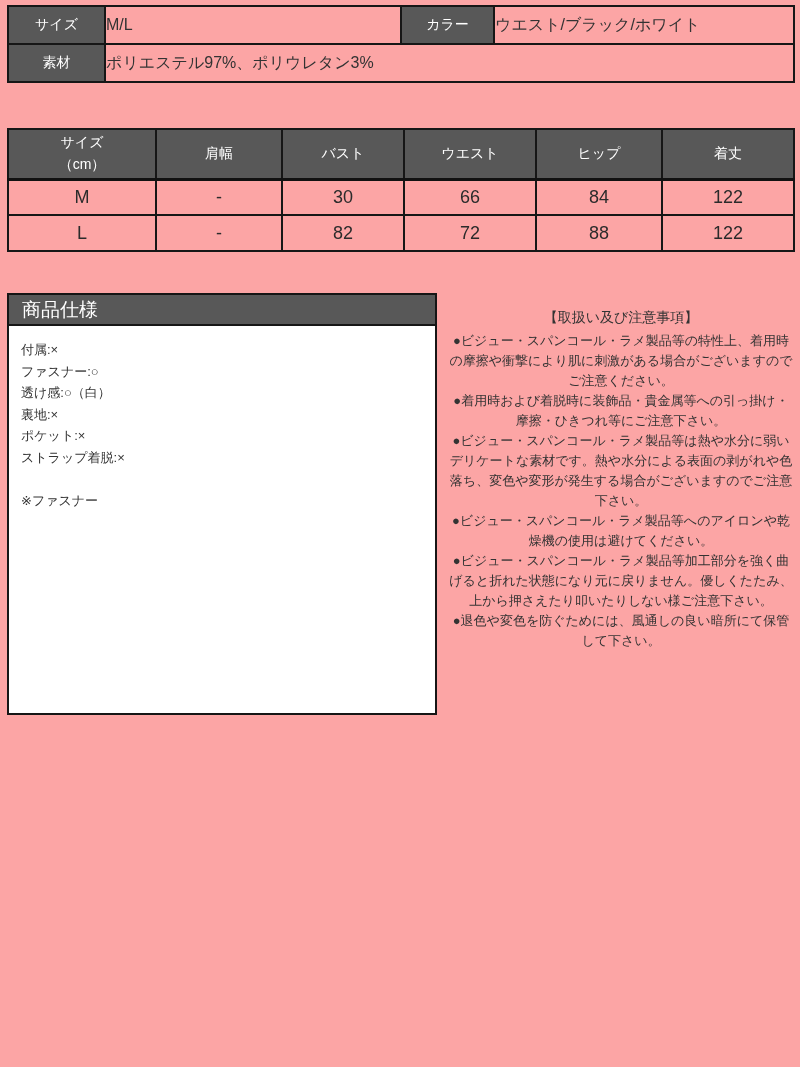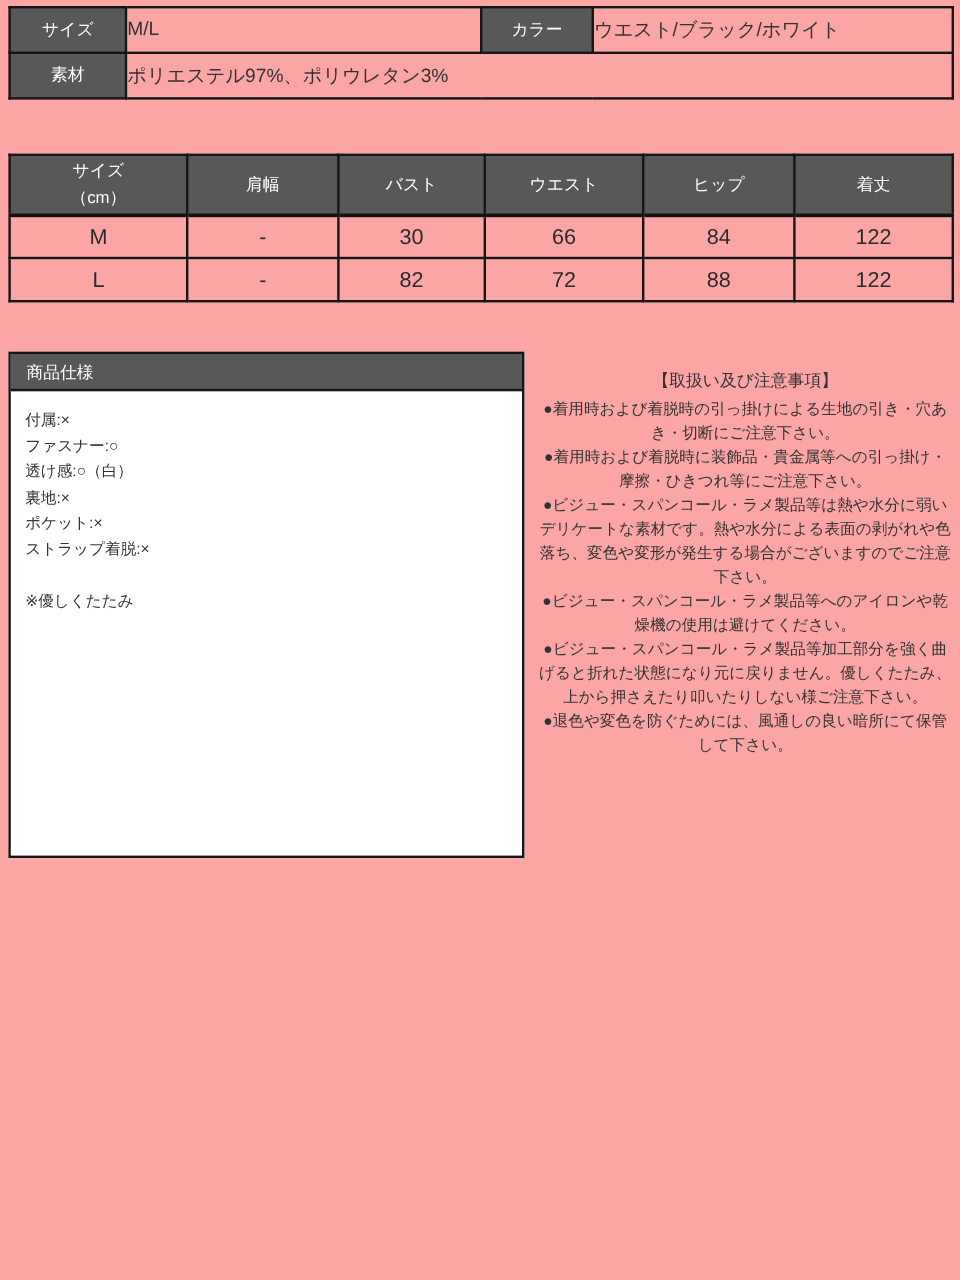--- a/index.html
+++ b/index.html
@@ -38,21 +38,21 @@
 
   
   .spec-panel {
     position:absolute; left:7px; top:293px;
     width:430px; height:422px;
     border:2px solid #161616;
     background:#ffffff;
   }
   .spec-header {
     height:31px; background:#585858; color:#ffffff;
-    font-size:14px; line-height:30px; padding-left:13px;
+    font-size:19px; line-height:30px; padding-left:13px;
     border-bottom:2px solid #161616;
   }
   .spec-body { padding:13px 12px 0 12px; font-size:13px; line-height:21.5px; color:#333333; }
   .spec-note { margin-top:22px; }
 
   
   .notes {
     position:absolute; left:448px; top:307px; width:346px;
     font-size:13px; line-height:20px; color:#333333;text-align:center;
   }
@@ -127,27 +127,27 @@
 
   <div class="spec-panel">
     <div class="spec-header">商品仕様</div>
     <div class="spec-body">
       <div>付属:×</div>
       <div>ファスナー:○</div>
       <div>透け感:○（白）</div>
       <div>裏地:×</div>
       <div>ポケット:×</div>
       <div>ストラップ着脱:×</div>
-      <div class="spec-note">※優しくたたみ</div>
+      <div class="spec-note">※ファスナー</div>
     </div>
   </div>
 
   <div class="notes">
     <div class="notes-title">【取扱い及び注意事項】</div>
-    <p>●着用時および着脱時の引っ掛けによる生地の引き・穴あき・切断にご注意下さい。</p>
+    <p>●ビジュー・スパンコール・ラメ製品等の特性上、着用時の摩擦や衝撃により肌に刺激がある場合がございますのでご注意ください。</p>
     <p>●着用時および着脱時に装飾品・貴金属等への引っ掛け・摩擦・ひきつれ等にご注意下さい。</p>
     <p>●ビジュー・スパンコール・ラメ製品等は熱や水分に弱いデリケートな素材です。熱や水分による表面の剥がれや色落ち、変色や変形が発生する場合がございますのでご注意下さい。</p>
     <p>●ビジュー・スパンコール・ラメ製品等へのアイロンや乾燥機の使用は避けてください。</p>
     <p>●ビジュー・スパンコール・ラメ製品等加工部分を強く曲げると折れた状態になり元に戻りません。優しくたたみ、上から押さえたり叩いたりしない様ご注意下さい。</p>
     <p>●退色や変色を防ぐためには、風通しの良い暗所にて保管して下さい。</p>
   </div>
 
 </div>
 
 </body></html>

